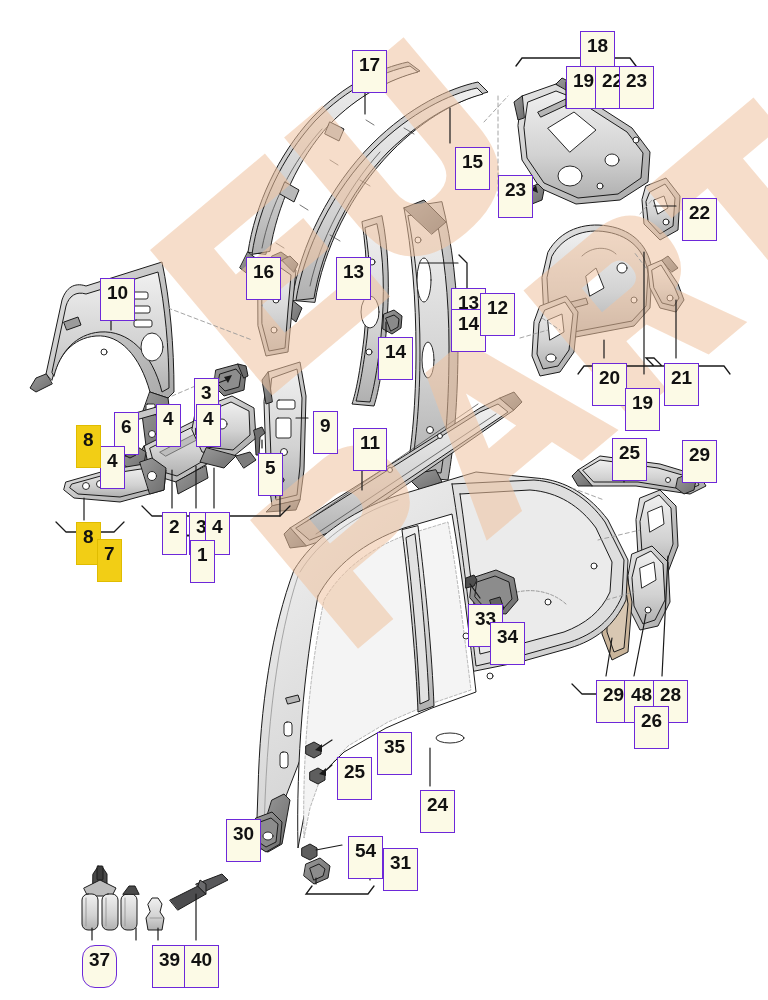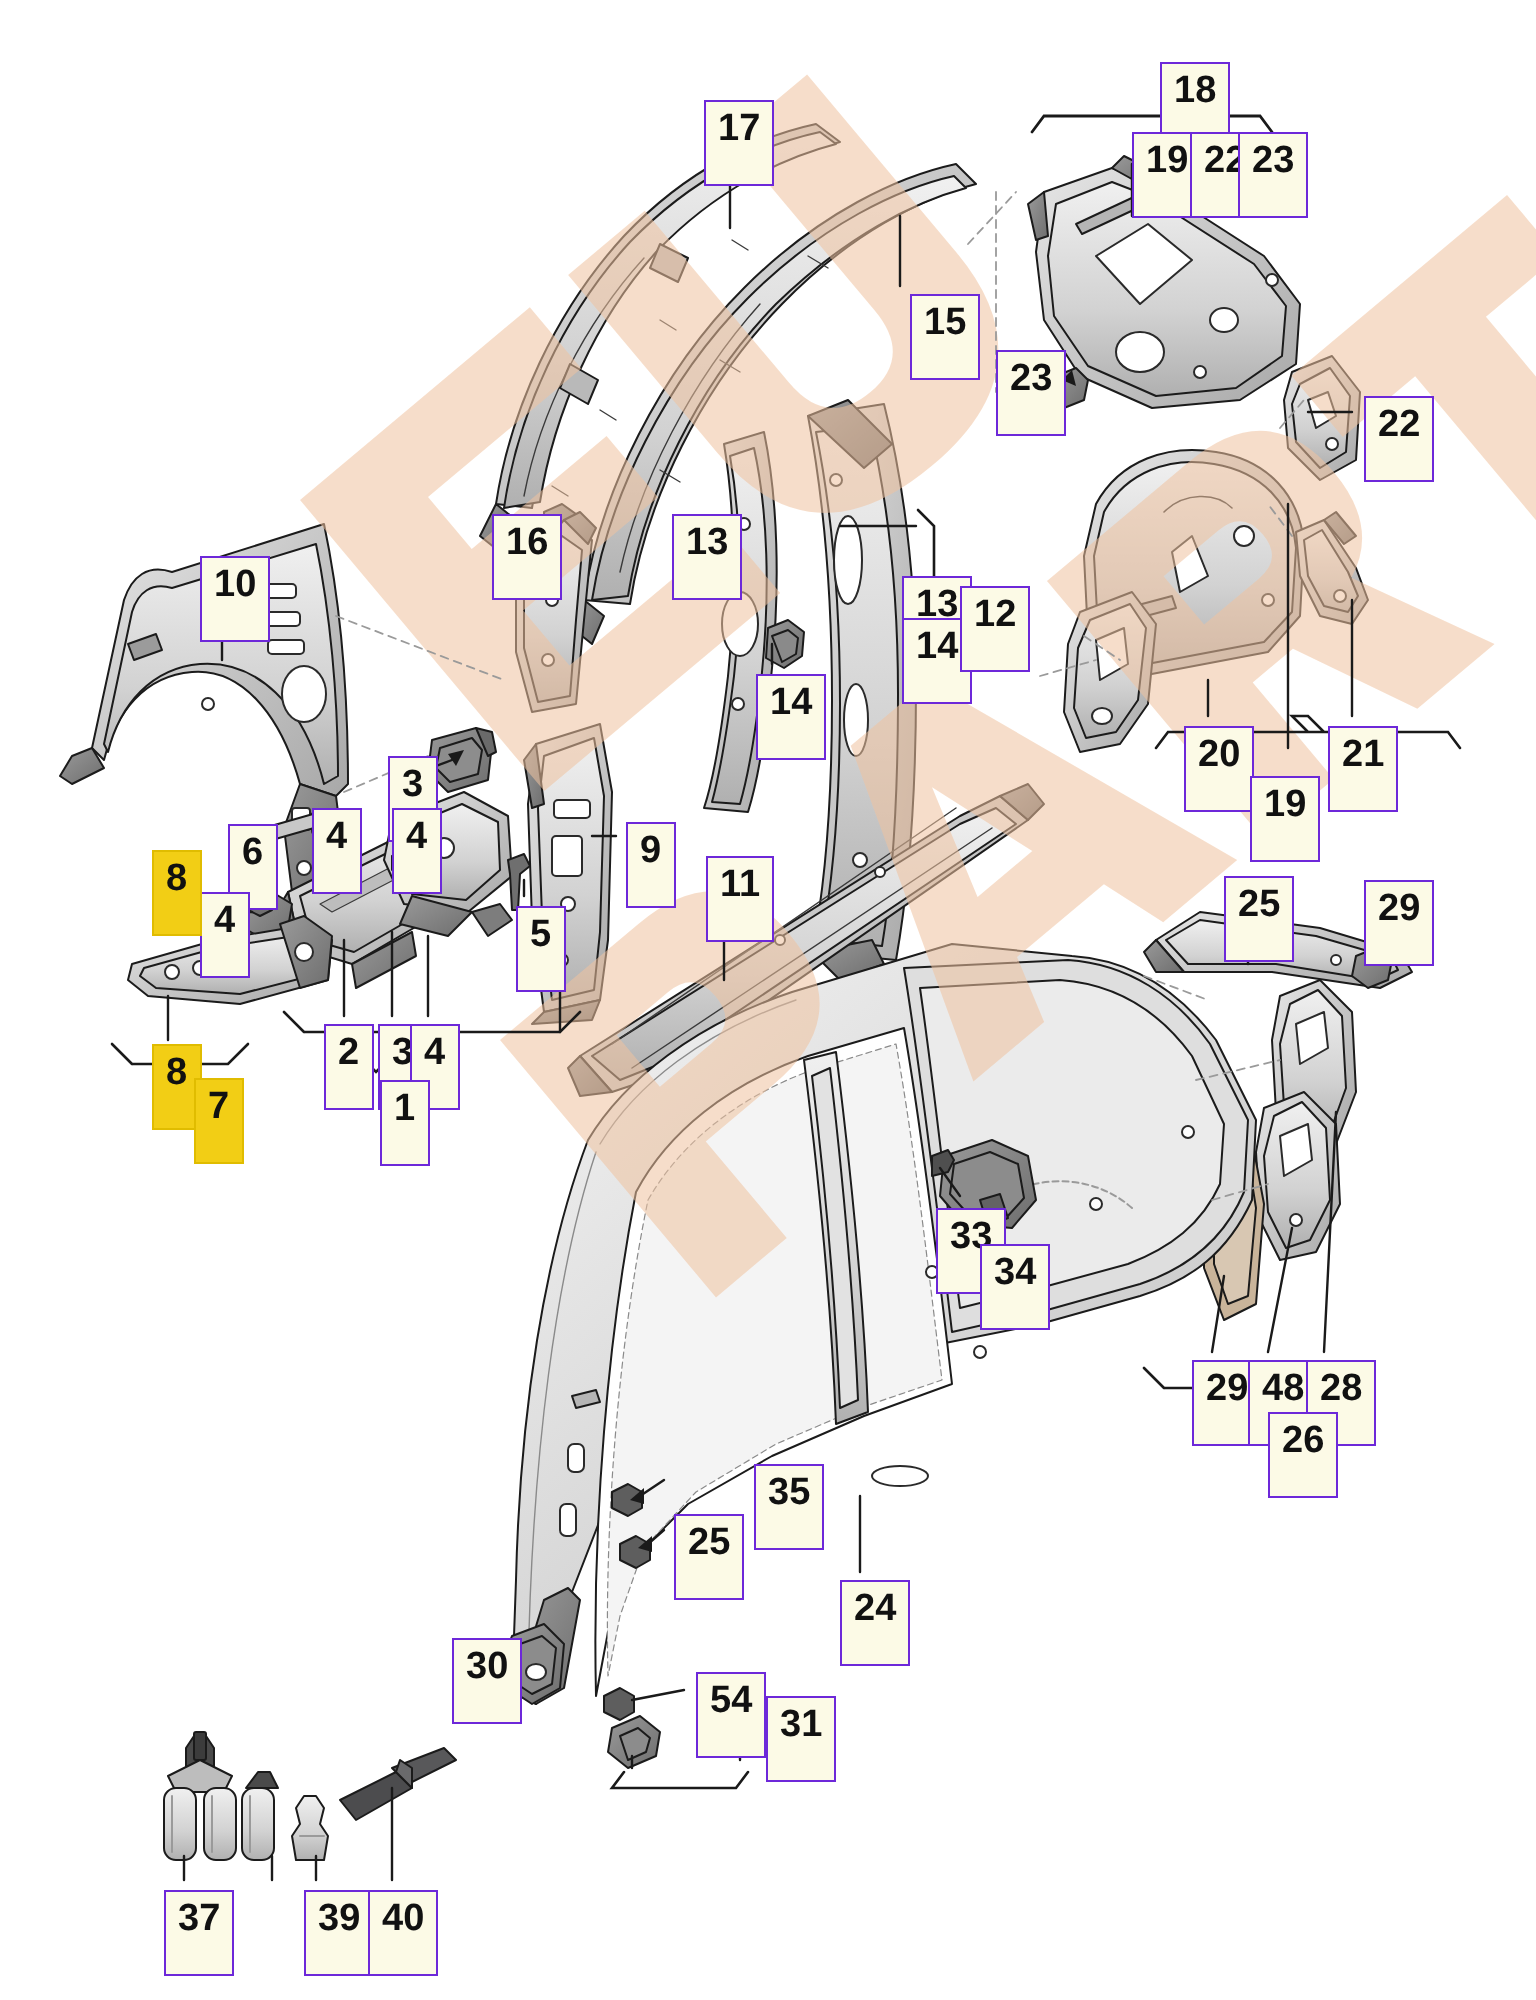--- a/index.html
+++ b/index.html
@@ -591,19 +591,19 @@
       <div class="lbl" style="left: 596px; top: 680px;">29</div>
       <div class="lbl" style="left: 624px; top: 680px;">48</div>
       <div class="lbl" style="left: 653px; top: 680px; text-align: right;">28</div>
       <div class="lbl" style="left: 634px; top: 706px;">26</div>
       <div class="lbl" style="left: 337px; top: 732px; margin-left: 40px;">35</div>
       <div class="lbl" style="left: 337px; top: 757px;">25</div>
       <div class="lbl" style="left: 420px; top: 790px;">24</div>
       <div class="lbl" style="left: 226px; top: 819px;">30</div>
       <div class="lbl" style="left: 348px; top: 836px;">54</div>
       <div class="lbl" style="left: 383px; top: 848px;">31</div>
-      <div class="lbl" style="left: 82px; top: 945px;">37</div>
+      <div class="lbl" style="left: 82px; top: 945px; border-radius: 13px;">37</div>
       <div class="lbl" style="left: 117px; top: 945px; margin-left: 44px;">38</div>
       <div class="lbl" style="left: 152px; top: 945px;">39</div>
       <div class="lbl" style="left: 184px; top: 945px;">40</div>
     </div>
 
 </div>
 
 </body></html>

